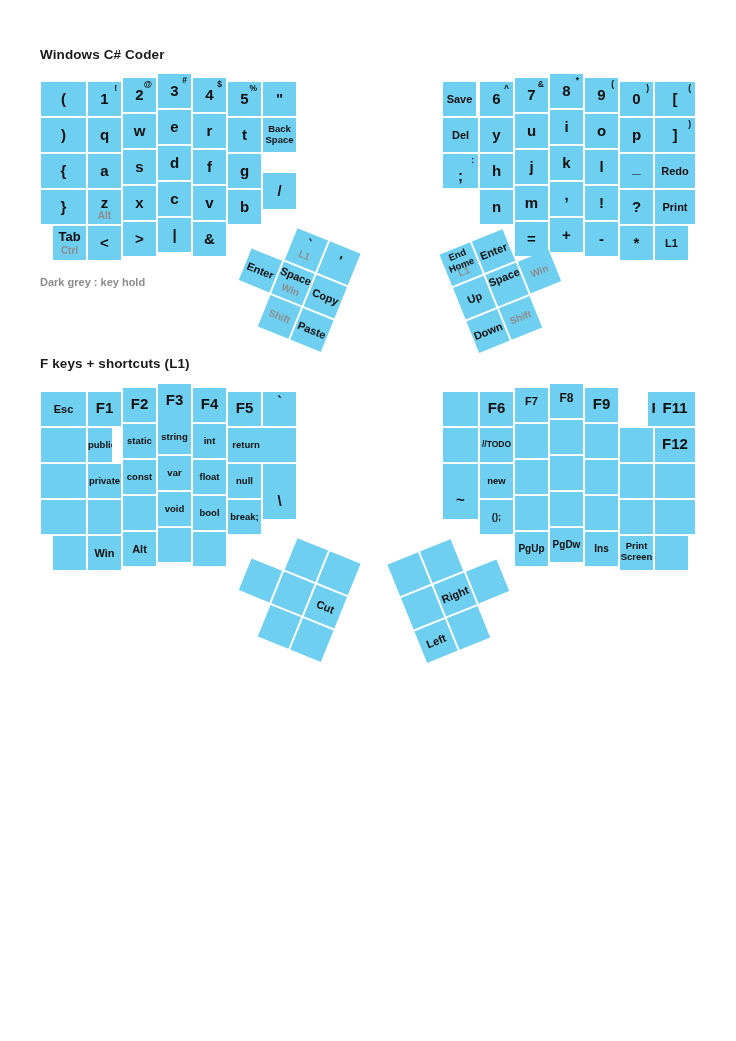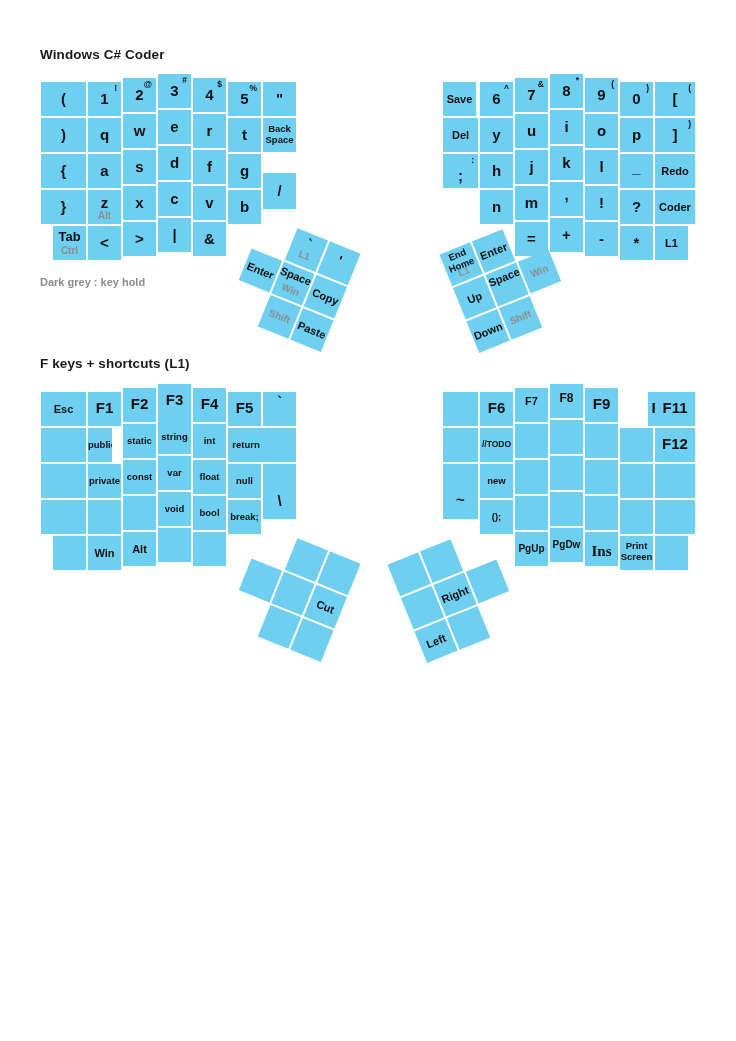--- a/index.html
+++ b/index.html
@@ -326,21 +326,21 @@
   <div class="key" style="left:550px;top:182px;width:33px;height:34px;">
     <span class="main" style="top:4px;font-size:15px;">,</span>
   </div>
   <div class="key" style="left:585px;top:186px;width:33px;height:34px;">
     <span class="main" style="top:8px;font-size:15px;">!</span>
   </div>
   <div class="key" style="left:620px;top:190px;width:33px;height:34px;">
     <span class="main" style="top:8px;font-size:15px;">?</span>
   </div>
   <div class="key" style="left:655px;top:190px;width:40px;height:34px;">
-    <span class="small" style="top:11px;font-size:11px;">Coder</span>
+    <span class="small" style="top:11px;font-size:11px;">Print</span>
   </div>
 
   <div class="key" style="left:515px;top:222px;width:33px;height:34px;">
     <span class="main" style="top:8px;font-size:15px;">=</span>
   </div>
   <div class="key" style="left:550px;top:218px;width:33px;height:34px;">
     <span class="main" style="top:8px;font-size:15px;">+</span>
   </div>
   <div class="key" style="left:585px;top:222px;width:33px;height:34px;">
     <span class="main" style="top:8px;font-size:15px;">-</span>
@@ -516,20 +516,20 @@
   <div class="key" style="left:620px;top:500px;width:33px;height:34px;"></div>
   <div class="key" style="left:655px;top:500px;width:40px;height:34px;"></div>
 
   <div class="key" style="left:515px;top:532px;width:33px;height:34px;">
     <span class="small" style="top:11px;font-size:10px;">PgUp</span>
   </div>
   <div class="key" style="left:550px;top:528px;width:33px;height:34px;">
     <span class="small" style="top:11px;font-size:10px;">PgDw</span>
   </div>
   <div class="key" style="left:585px;top:532px;width:33px;height:34px;">
-    <span class="small" style="top:11px;font-size:15px;font-family:Liberation Serif, serif;">Ins</span>
+    <span class="small" style="top:11px;font-size:10px;">Ins</span>
   </div>
   <div class="key" style="left:620px;top:536px;width:33px;height:34px;">
     <span class="two" style="top:5px;">Print Screen</span>
   </div>
   <div class="key" style="left:655px;top:536px;width:33px;height:34px;"></div>
 
 </div>
 
 </body></html>

